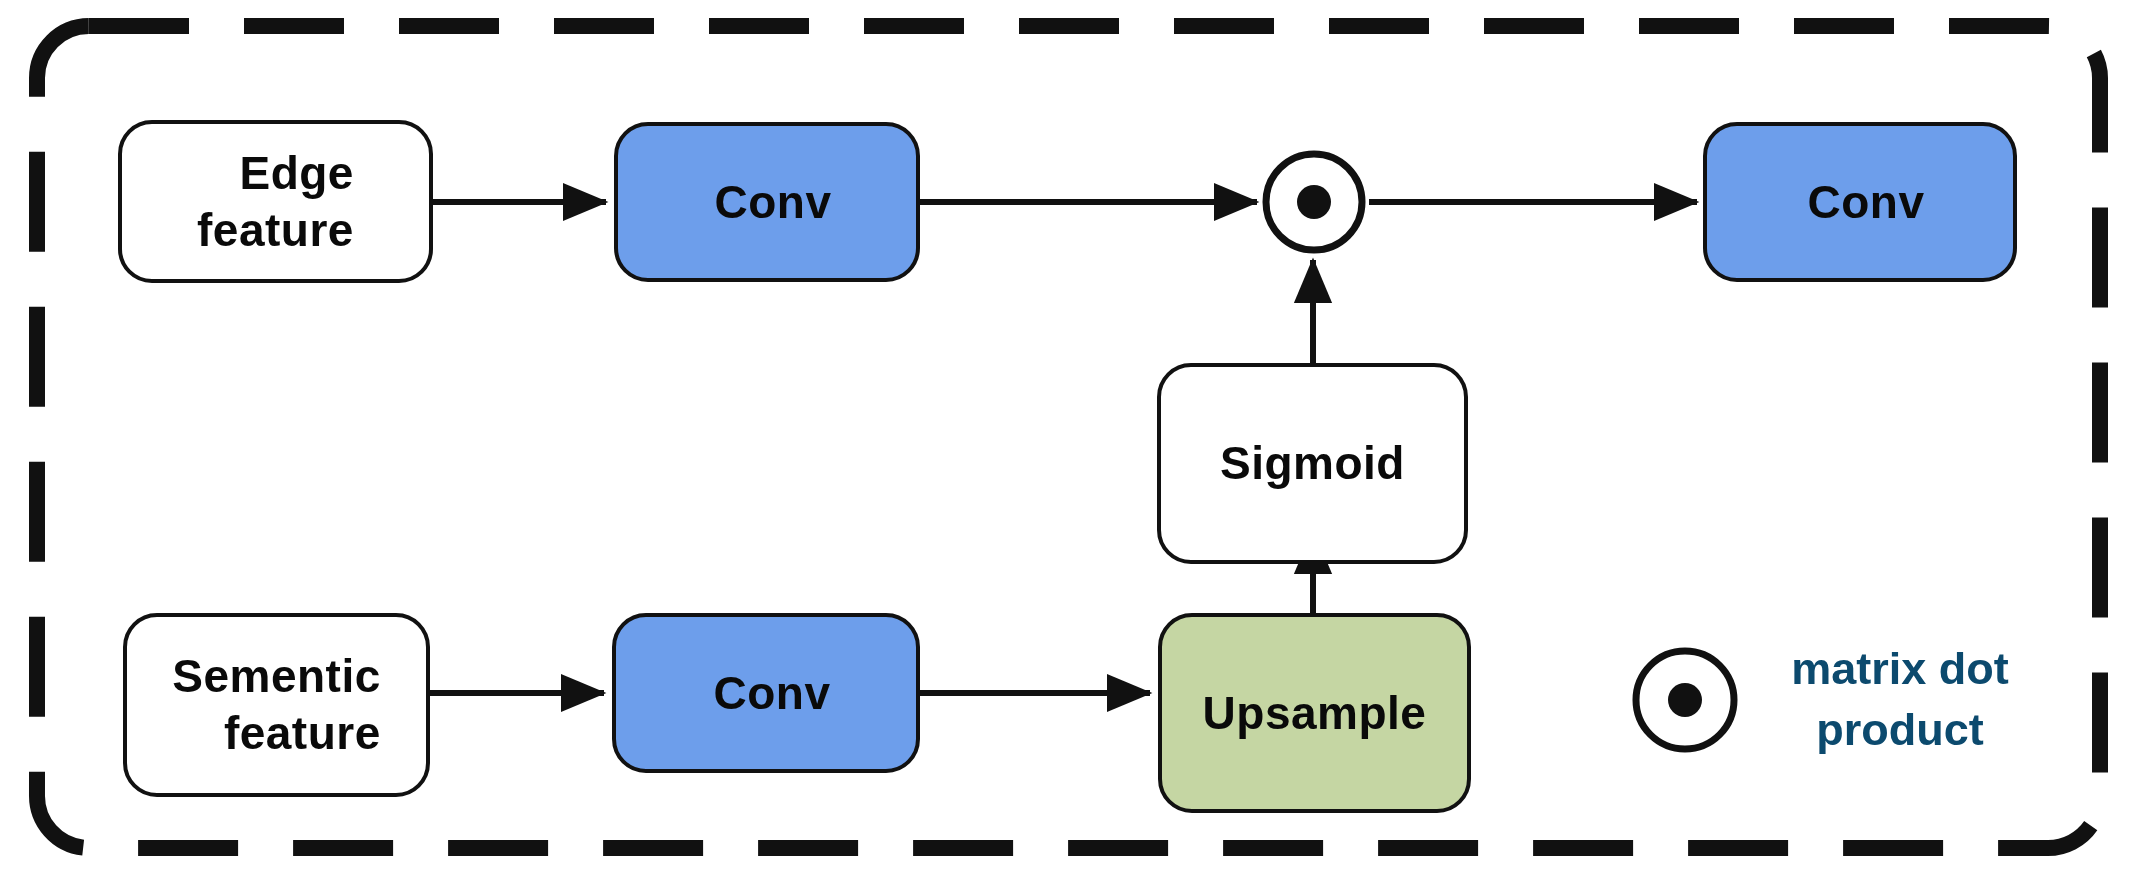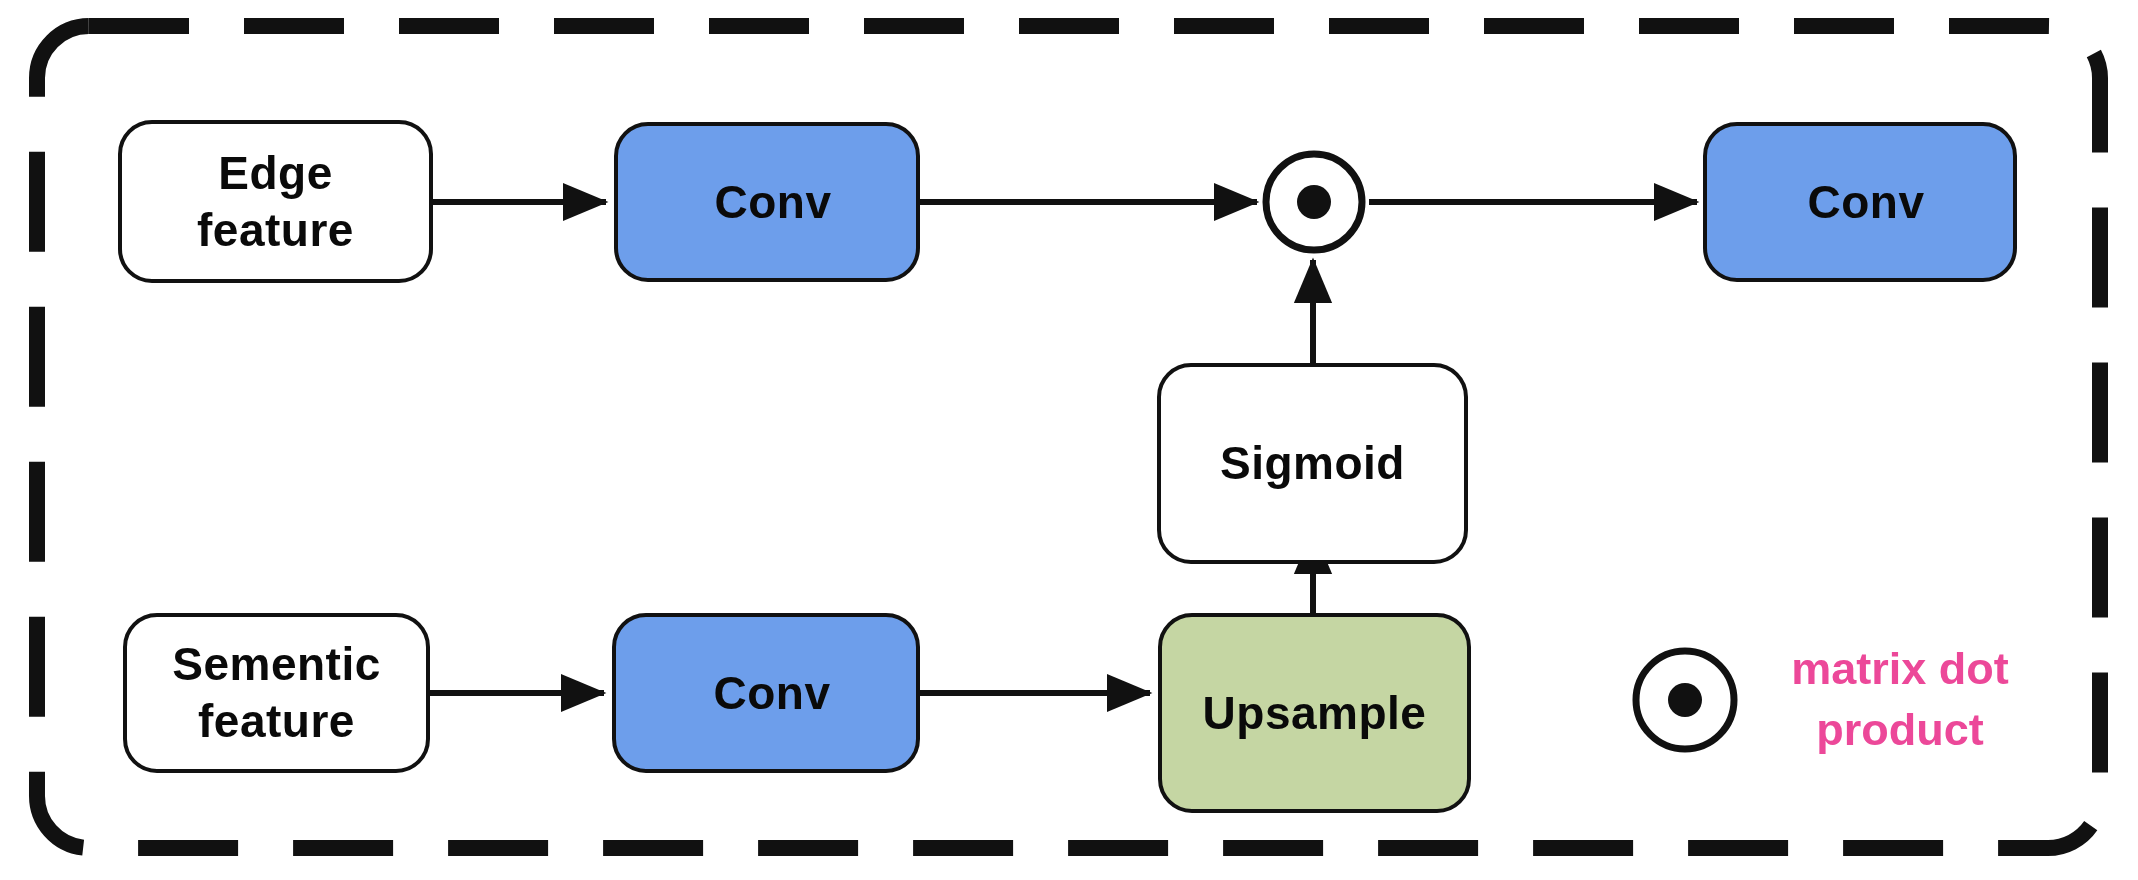--- a/index.html
+++ b/index.html
@@ -31,45 +31,45 @@
     border: 4px solid #111111;
     border-radius: 34px;
     font-weight: bold;
     font-size: 46px;
     line-height: 1.23;
     color: #0a0a0a;
     text-align: center;
     white-space: pre-line;
     letter-spacing: 0.5px;
   }
-  .fill-plain    { background: var(--plain-fill, #ffffff); }
+  .fill-plain    { background: var(--plain-fill, #ffffff); text-align: right; }
   .fill-conv     { background: var(--conv-fill, #6d9eeb); padding-left: 12px; }
   .fill-upsample { background: var(--upsample-fill, #c5d6a3); }
 
   .node.edge-feature     { left: 118px;  top: 120px; width: 315px; height: 163px; }
   .node.conv-edge        { left: 614px;  top: 122px; width: 306px; height: 160px; }
   .node.conv-output      { left: 1703px; top: 122px; width: 314px; height: 160px; }
   .node.sigmoid          { left: 1157px; top: 363px; width: 311px; height: 201px; }
-  .node.semantic-feature { left: 123px;  top: 613px; width: 307px; height: 160px; }
+  .node.semantic-feature { left: 123px;  top: 613px; width: 307px; height: 184px; }
   .node.conv-semantic    { left: 612px;  top: 613px; width: 308px; height: 160px; }
   .node.upsample         { left: 1158px; top: 613px; width: 313px; height: 200px; }
 
   .legend-label {
     position: absolute;
     left: 1755px;
     top: 640px;
     width: 290px;
     height: 120px;
     display: flex;
     align-items: center;
     justify-content: center;
     font-weight: bold;
     font-size: 45px;
     line-height: 1.35;
-    color: #ec4899;
+    color: #0c4a6e;
     text-align: center;
     white-space: pre-line;
   }
 </style>
 </head>
 <body>
 
 <div id="canvas">
 
   <svg id="wires" viewBox="0 0 2138 880" xmlns="http://www.w3.org/2000/svg">

